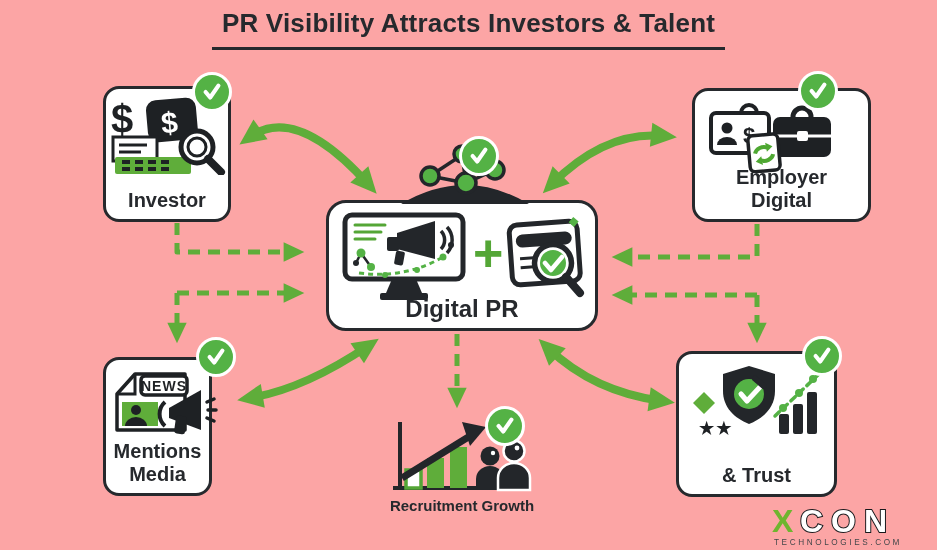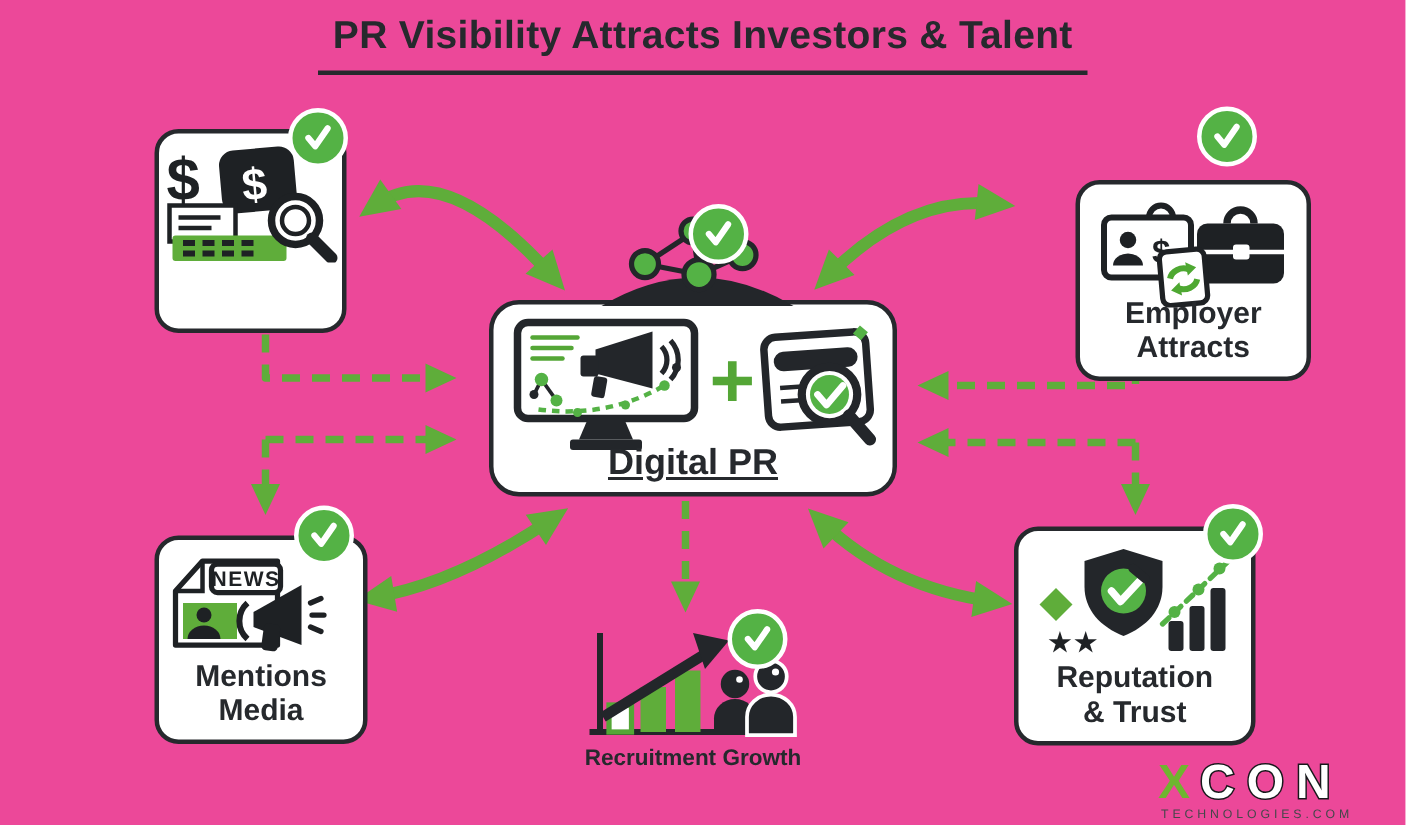--- a/index.html
+++ b/index.html
@@ -1,27 +1,27 @@
 <!DOCTYPE html>
 <html><head>
 <meta charset="utf-8">
 <style>
   html,body{margin:0;padding:0;background:#fff;}
-  .canvas{position:relative;width:937px;height:550px;background:#ec4899;overflow:hidden;
+  .canvas{position:relative;width:937px;height:550px;background:#fca5a5;overflow:hidden;
           font-family:"Liberation Sans",sans-serif;color:#26292d;}
   .title-wrap{position:absolute;top:8px;left:0;width:100%;text-align:center;}
   .title-wrap h1{display:inline-block;margin:0;font-size:26px;font-weight:bold;color:#26292d;
                  border-bottom:3px solid #26292d;padding:0 10px 8px;letter-spacing:.2px;}
   svg.arrows{position:absolute;left:0;top:0;pointer-events:none;}
   .node{position:absolute;background:#fff;border:3px solid #26292d;border-radius:16px;box-sizing:border-box;}
   #node-center{border-radius:20px;border-width:3.5px;}
   .node .icon{position:absolute;}
   .node .label{position:absolute;left:0;right:0;bottom:7px;text-align:center;
                font-weight:bold;font-size:20px;line-height:23px;color:#26292d;}
-  #node-center .label{bottom:6px;font-size:24px;line-height:26px;text-decoration:underline;}
+  #node-center .label{bottom:6px;font-size:24px;line-height:26px;}
   .label span{display:block;}
   .badge{position:absolute;width:40px;height:40px;box-sizing:border-box;border-radius:50%;
          background:#54b245;border:3px solid #fff;display:flex;align-items:center;
          justify-content:center;z-index:12;}
   .free-icon{position:absolute;z-index:6;}
   .free-label{position:absolute;text-align:center;font-weight:bold;font-size:15px;line-height:24px;color:#26292d;}
   .logo{position:absolute;left:770px;top:504px;}
 </style>
 </head>
 <body>
@@ -79,49 +79,50 @@
         <rect x="13" y="70" width="8" height="4"></rect>
           <rect x="26" y="70" width="8" height="4"></rect>
         <rect x="39" y="70" width="8" height="4"></rect>
           <rect x="52" y="70" width="8" height="4"></rect>
       </g>
       <circle cx="88" cy="50" r="16" fill="#fff" stroke="#1e2124" stroke-width="5"></circle>
       <circle cx="88" cy="50" r="9" fill="none" stroke="#1e2124" stroke-width="3"></circle>
       <line x1="99" y1="62" x2="112" y2="75" stroke="#1e2124" stroke-width="8" stroke-linecap="round"></line>
     </svg>
     <div class="label">
-    </div>
-  </div>
-
-  <div class="node" id="node-employer" style="left:717px;top:88px;width:157px;height:134px;margin-top:32px;">
+      <span>Investor</span>
+    </div>
+  </div>
+
+  <div class="node" id="node-employer" style="left:692px;top:88px;width:179px;height:134px;">
     <svg class="icon" style="left:12px;top:10px;" width="130" height="72" viewBox="0 0 130 72">
       <path d="M34,12 a8,8 0 0 1 16,0" fill="none" stroke="#1e2124" stroke-width="4"></path>
       <path d="M86,16 a9,9 0 0 1 18,0" stroke="#1e2124" stroke-width="5" fill="none"></path>
       <rect x="66" y="16" width="58" height="40" rx="7" fill="#1e2124"></rect>
       <line x1="66" y1="35" x2="124" y2="35" stroke="#fff" stroke-width="3"></line>
       <rect x="90" y="30" width="11" height="10" rx="2" fill="#fff"></rect>
       <rect x="4" y="12" width="58" height="40" rx="5" fill="#fff" stroke="#1e2124" stroke-width="4"></rect>
       <circle cx="20" cy="27" r="5.5" fill="#1e2124"></circle>
       <path d="M10,44 a10,8 0 0 1 20,0 z" fill="#1e2124"></path>
       <text x="36" y="42" font-size="22" font-weight="bold" fill="#1e2124">$</text>
       <g transform="rotate(-5 56 52)">
         <rect x="42" y="34" width="30" height="36" rx="5" fill="#fff" stroke="#1e2124" stroke-width="3.5"></rect>
         <path d="M48,52 a9,8 0 0 1 13,-5" stroke="#4ea832" stroke-width="4" fill="none"></path>
         <polygon points="59,42 66,46 60,51" fill="#4ea832"></polygon>
         <path d="M66,54 a9,8 0 0 1 -13,5" stroke="#4ea832" stroke-width="4" fill="none"></path>
         <polygon points="55,64 48,60 54,55" fill="#4ea832"></polygon>
       </g>
     </svg>
     <div class="label">
       <span>Employer</span>
-      <span>Attracts</span>
-    </div>
-  </div>
-
-  <div class="node" id="node-media" style="left:103px;top:357px;width:142px;height:139px;padding-left:42px;">
+      <span>Digital</span>
+    </div>
+  </div>
+
+  <div class="node" id="node-media" style="left:103px;top:357px;width:109px;height:139px;padding-left:42px;">
     <svg class="icon" style="left:5px;top:8px;" width="118" height="76" viewBox="0 0 118 76">
       <path d="M6,26 L24,6 L74,6 L74,62 L6,62 Z" fill="#fff" stroke="#1e2124" stroke-width="3.5" stroke-linejoin="round"></path>
       <path d="M24,6 L24,26 L6,26" fill="none" stroke="#1e2124" stroke-width="3"></path>
       <rect x="30" y="8" width="46" height="19" rx="4" fill="#fff" stroke="#1e2124" stroke-width="3.5"></rect>
       <text x="53" y="22.5" text-anchor="middle" font-size="14" font-weight="bold" letter-spacing="1" fill="#1e2124">NEWS</text>
       <rect x="11" y="34" width="36" height="24" fill="#5fad3a"></rect>
       <circle cx="25" cy="42" r="5" fill="#1e2124"></circle>
       <path d="M14,58 a11,9 0 0 1 22,0 z" fill="#1e2124"></path>
       <path d="M58,40 L90,22 L90,62 L58,50 Z" fill="#1e2124"></path>
       <path d="M54,34 a16,16 0 0 0 0,24" fill="none" stroke="#1e2124" stroke-width="4"></path>
@@ -150,21 +151,20 @@
         <rect x="92" y="50" width="10" height="20" rx="2"></rect>
         <rect x="106" y="40" width="10" height="30" rx="2"></rect>
         <rect x="120" y="28" width="10" height="42" rx="2"></rect>
       </g>
       <path d="M88,52 L132,10" stroke="#54b245" stroke-width="3.5" stroke-dasharray="6 5" stroke-linecap="round" fill="none"></path>
       <circle cx="96" cy="44" r="4" fill="#54b245"></circle>
       <circle cx="112" cy="29" r="4" fill="#54b245"></circle>
       <circle cx="126" cy="15" r="4" fill="#54b245"></circle>
     </svg>
     <div class="label">
-      <span>Reputation</span>
       <span>&amp; Trust</span>
     </div>
   </div>
 
   <div class="node" id="node-center" style="left:326px;top:200px;width:272px;height:131px;">
     <svg class="icon" style="left:10px;top:8px;" width="252" height="94" viewBox="0 0 252 94">
       <rect x="6" y="4" width="118" height="64" rx="7" fill="#fff" stroke="#23262a" stroke-width="5"></rect>
       <g stroke="#54a636" stroke-width="3" stroke-linecap="round">
         <line x1="16" y1="14" x2="46" y2="14"></line>
           <line x1="16" y1="21" x2="42" y2="21"></line>

